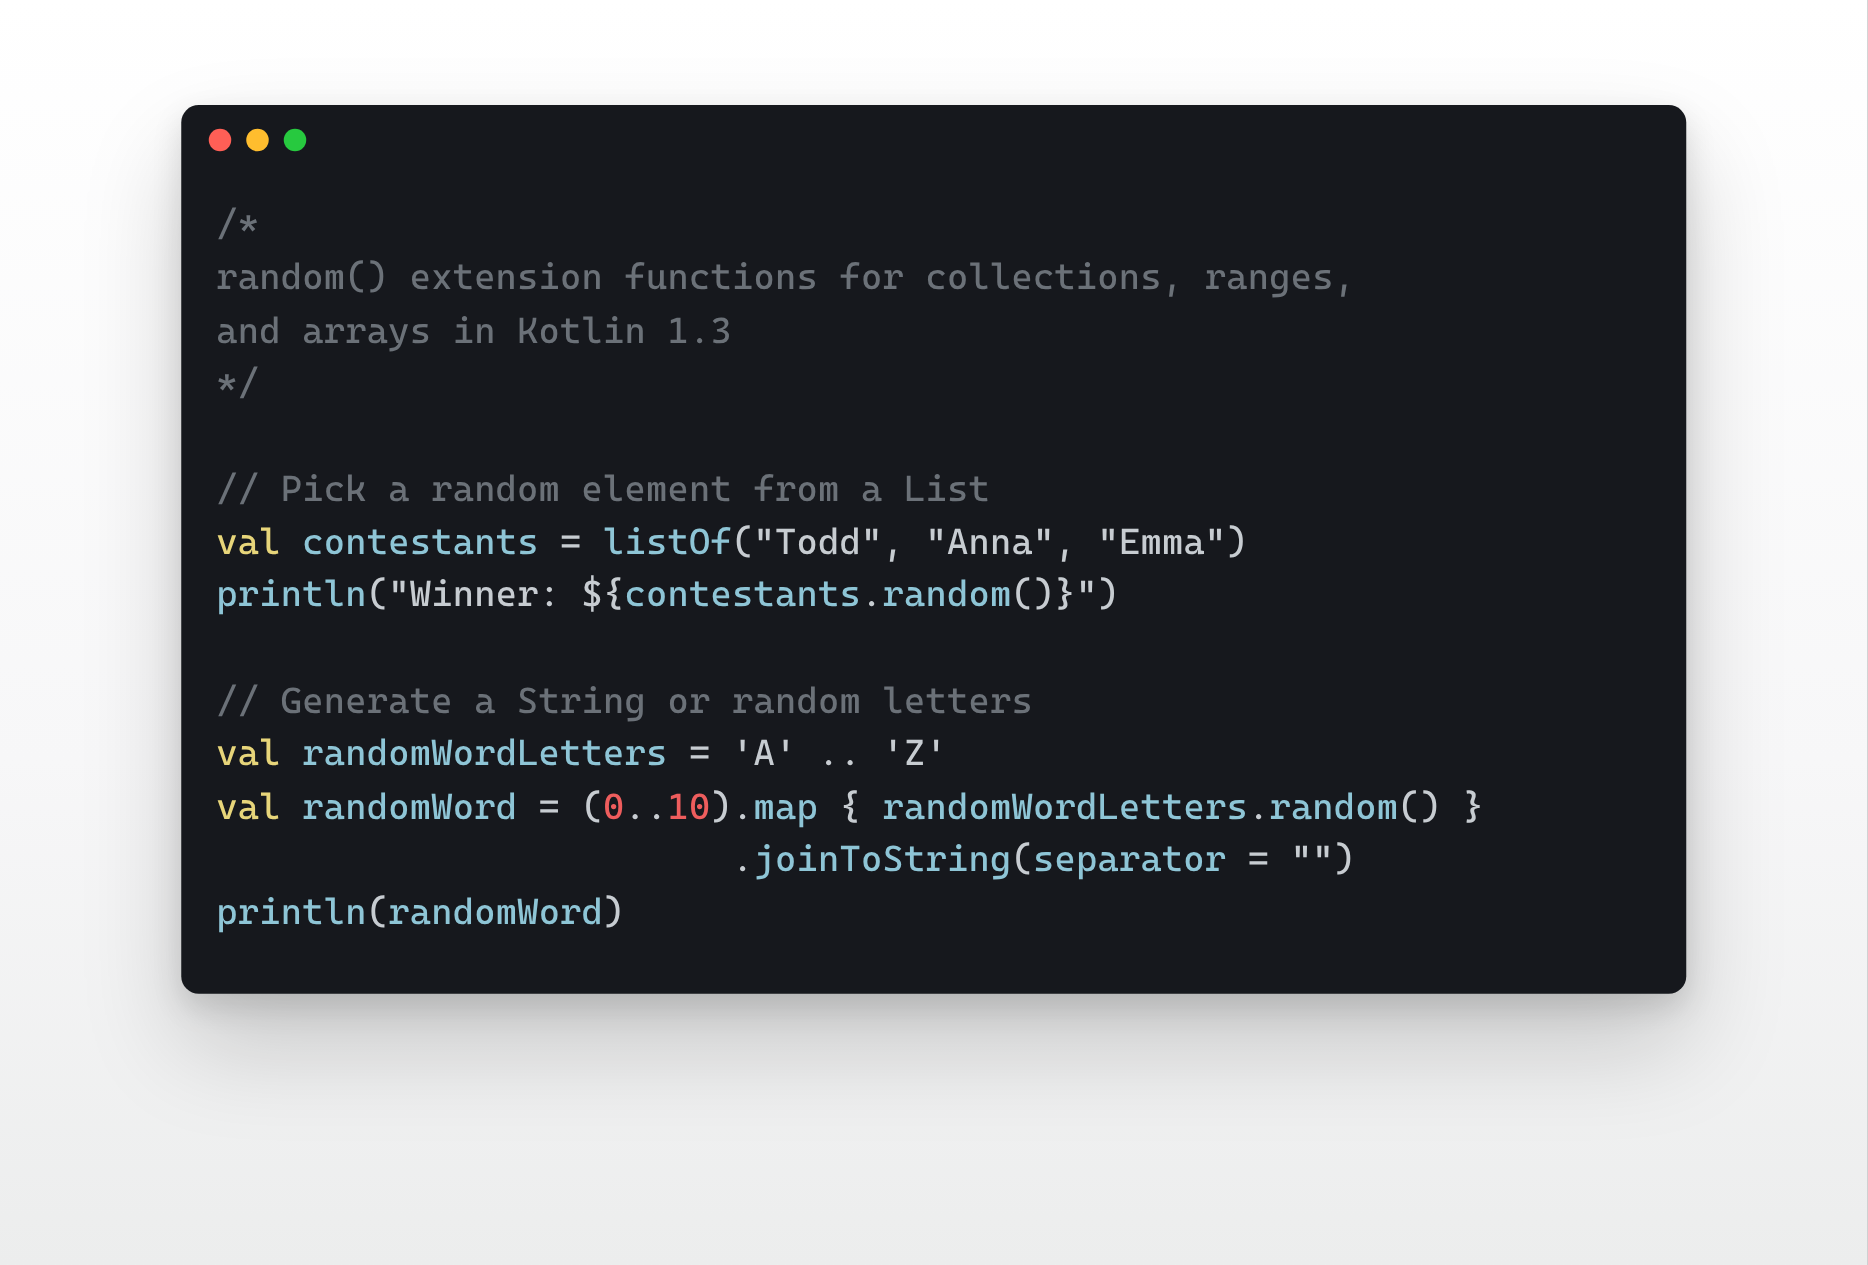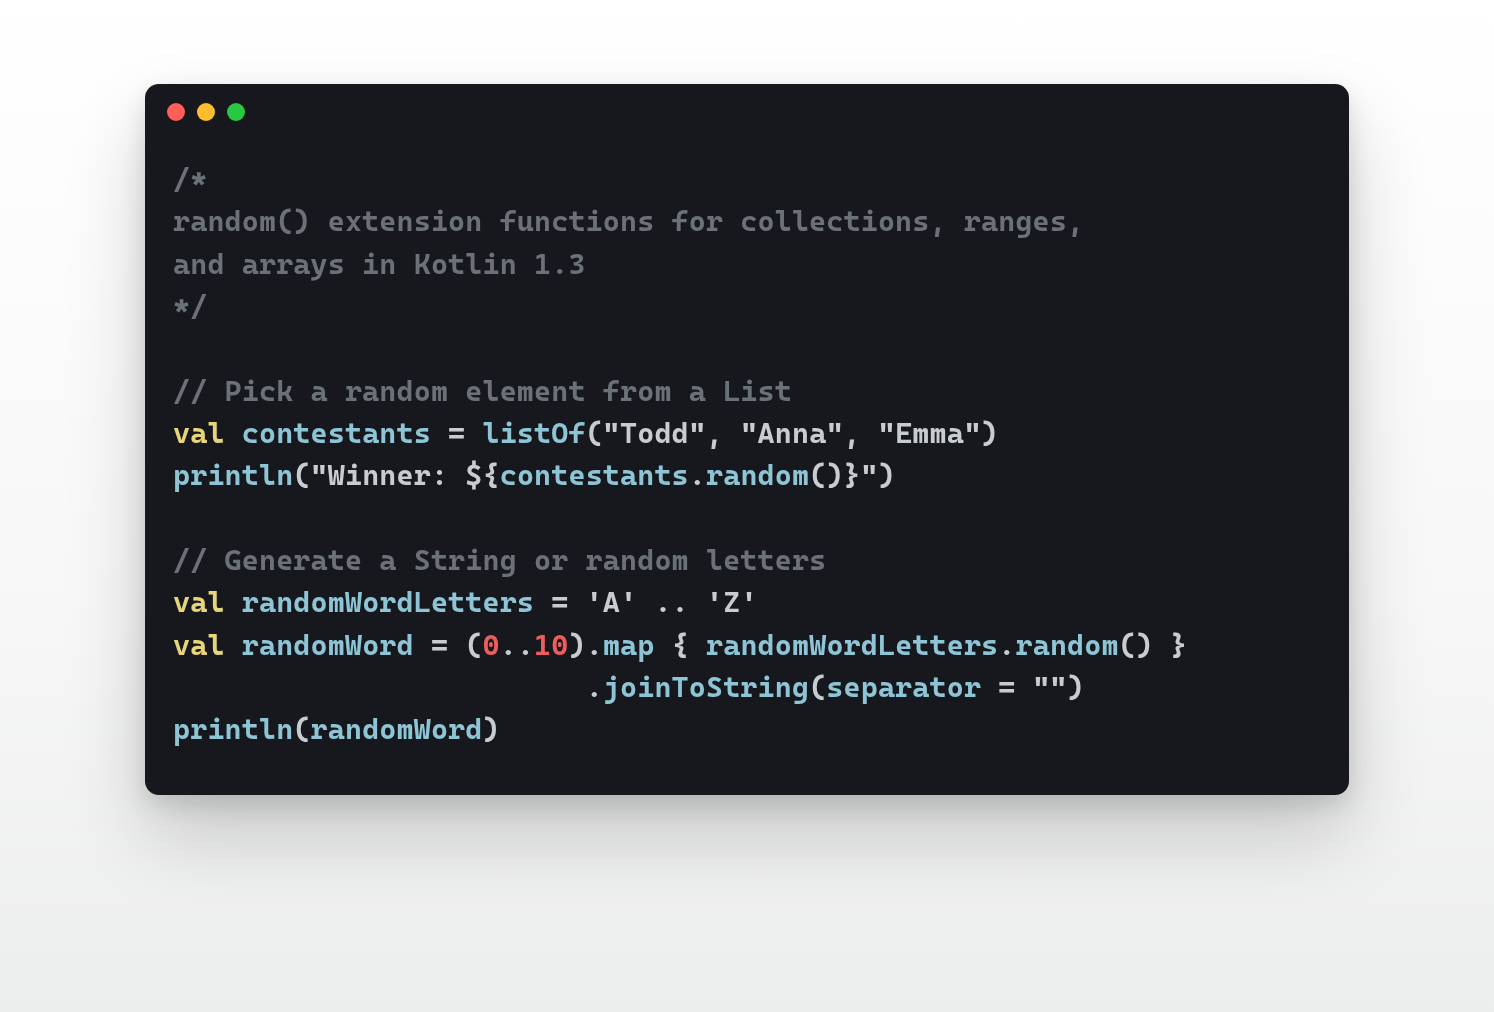--- a/index.html
+++ b/index.html
@@ -39,21 +39,20 @@
     width: 18px;
     height: 18px;
     border-radius: 50%;
   }
   .dot-red    { background: #ff5f56; }
   .dot-yellow { background: #ffbd2e; }
   .dot-green  { background: #27c93f; }
 
   .code-area {
     padding: 18px 44px 44px 28px;
-    font-weight: bold;
   }
   pre.code {
     margin: 0;
     font-family: "SF Mono", ui-monospace, Menlo, Monaco, "Cascadia Code", Consolas, monospace;
     font-size: 29px;
     line-height: 1.46;
     color: #c7ccd1;
     white-space: pre;
     letter-spacing: 0.2px;
   }

